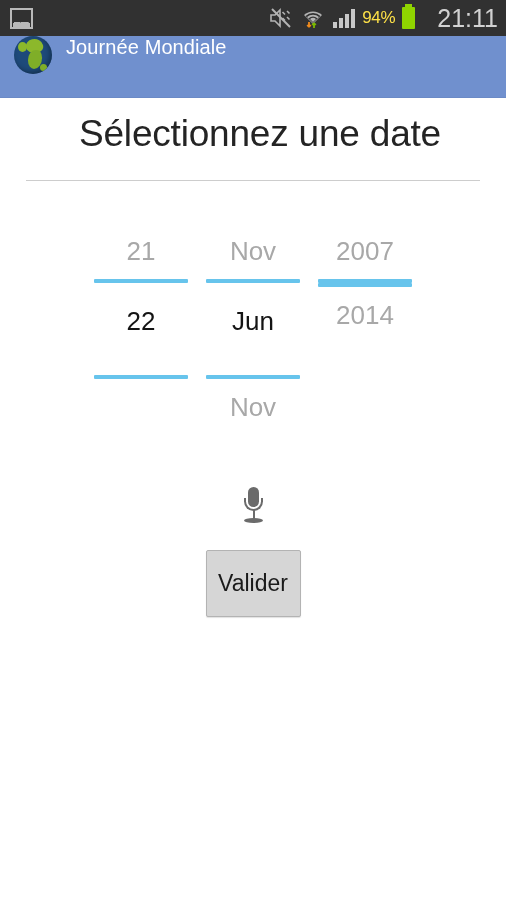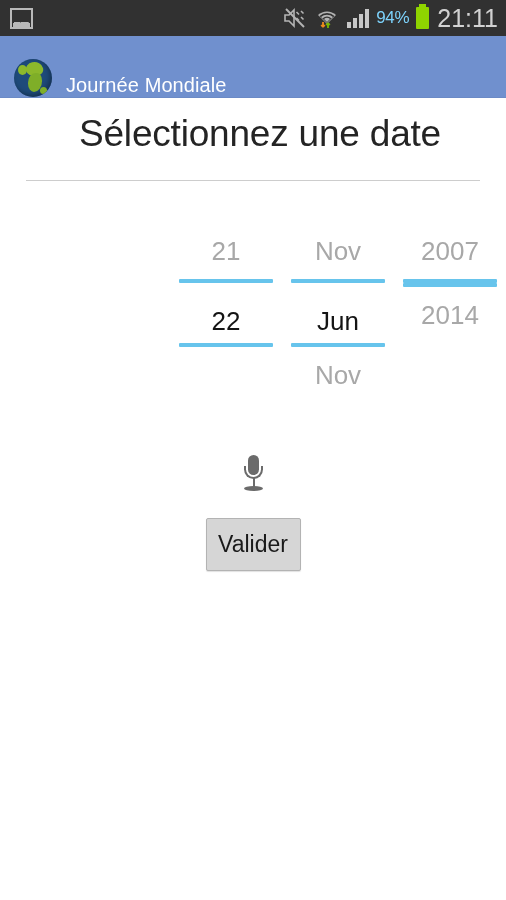--- a/index.html
+++ b/index.html
@@ -66,21 +66,21 @@
   .signal-icon i {
     display: block;
     width: 4px;
     background: #c8c8c8;
   }
   .signal-icon i:nth-child(1) { height: 6px; }
   .signal-icon i:nth-child(2) { height: 10px; }
   .signal-icon i:nth-child(3) { height: 14px; }
   .signal-icon i:nth-child(4) { height: 19px; }
   .battery-pct {
-    color: #7dd3fc;
+    color: #fde047;
     font-size: 17px;
     letter-spacing: -0.3px;
   }
   .battery-icon {
     width: 13px;
     height: 22px;
     background: #8fd400;
     position: relative;
     border-radius: 1px;
   }
@@ -90,31 +90,31 @@
     top: -3px;
     left: 3px;
     width: 7px;
     height: 3px;
     background: #8fd400;
   }
   .status-clock {
     color: #d2d2d2;
     font-size: 25px;
     letter-spacing: 0px;
-    margin-left: 1px;
+    margin-left: 15px;
     line-height: 1;
   }
 
   
   .app-bar {
     width: 506px;
     height: 62px;
     background: #7090ce;
     display: flex;
-    align-items: flex-end;
+    align-items: flex-start;
     padding-left: 14px;
     box-sizing: border-box;
     border-bottom: 1px solid #6b8ac6;
   }
   .globe-icon {
     width: 38px;
     height: 38px;
     border-radius: 50%;
     position: relative;
     background: #1e4a7a;
@@ -170,21 +170,21 @@
   }
   .title-divider {
     height: 1px;
     background: #cdcdcd;
     margin: 24px 26px 0 26px;
   }
 
   
   .date-picker {
     display: flex;
-    justify-content: flex-end;
+    justify-content: center;
     margin-top: 42px;
     gap: 0px;
   }
   .spinner-col {
     width: 112px;
     display: flex;
     flex-direction: column;
     align-items: center;
   }
   .spinner-prev,
@@ -198,21 +198,21 @@
   }
   .spinner-sep {
     width: 94px;
     height: 4px;
     background: #67c4ec;
     border-radius: 1px;
   }
   .spinner-current {
     font-size: 26px;
     color: #141414;
-    height: 60px;
+    height: 92px;
     line-height: 76px;
     text-align: center;
     width: 100%;
   }
 
   
   .mic-row {
     display: flex;
     justify-content: center;
     margin-top: 52px;
@@ -268,21 +268,21 @@
   }
   .validate-button {
     background: #d6d6d6;
     border: 1px solid #b3b3b3;
     border-radius: 2px;
     color: #1a1a1a;
     font-size: 23px;
     font-family: "Liberation Sans", sans-serif;
     padding: 0;
     width: 95px;
-    height: 53px;
+    height: 67px;
     line-height: 51px;
     text-align: center;
     cursor: pointer;
     box-shadow: 0 1px 1px rgba(0,0,0,0.12);
   }
 </style>
 </head>
 <body>
 
 <div class="status-bar">

